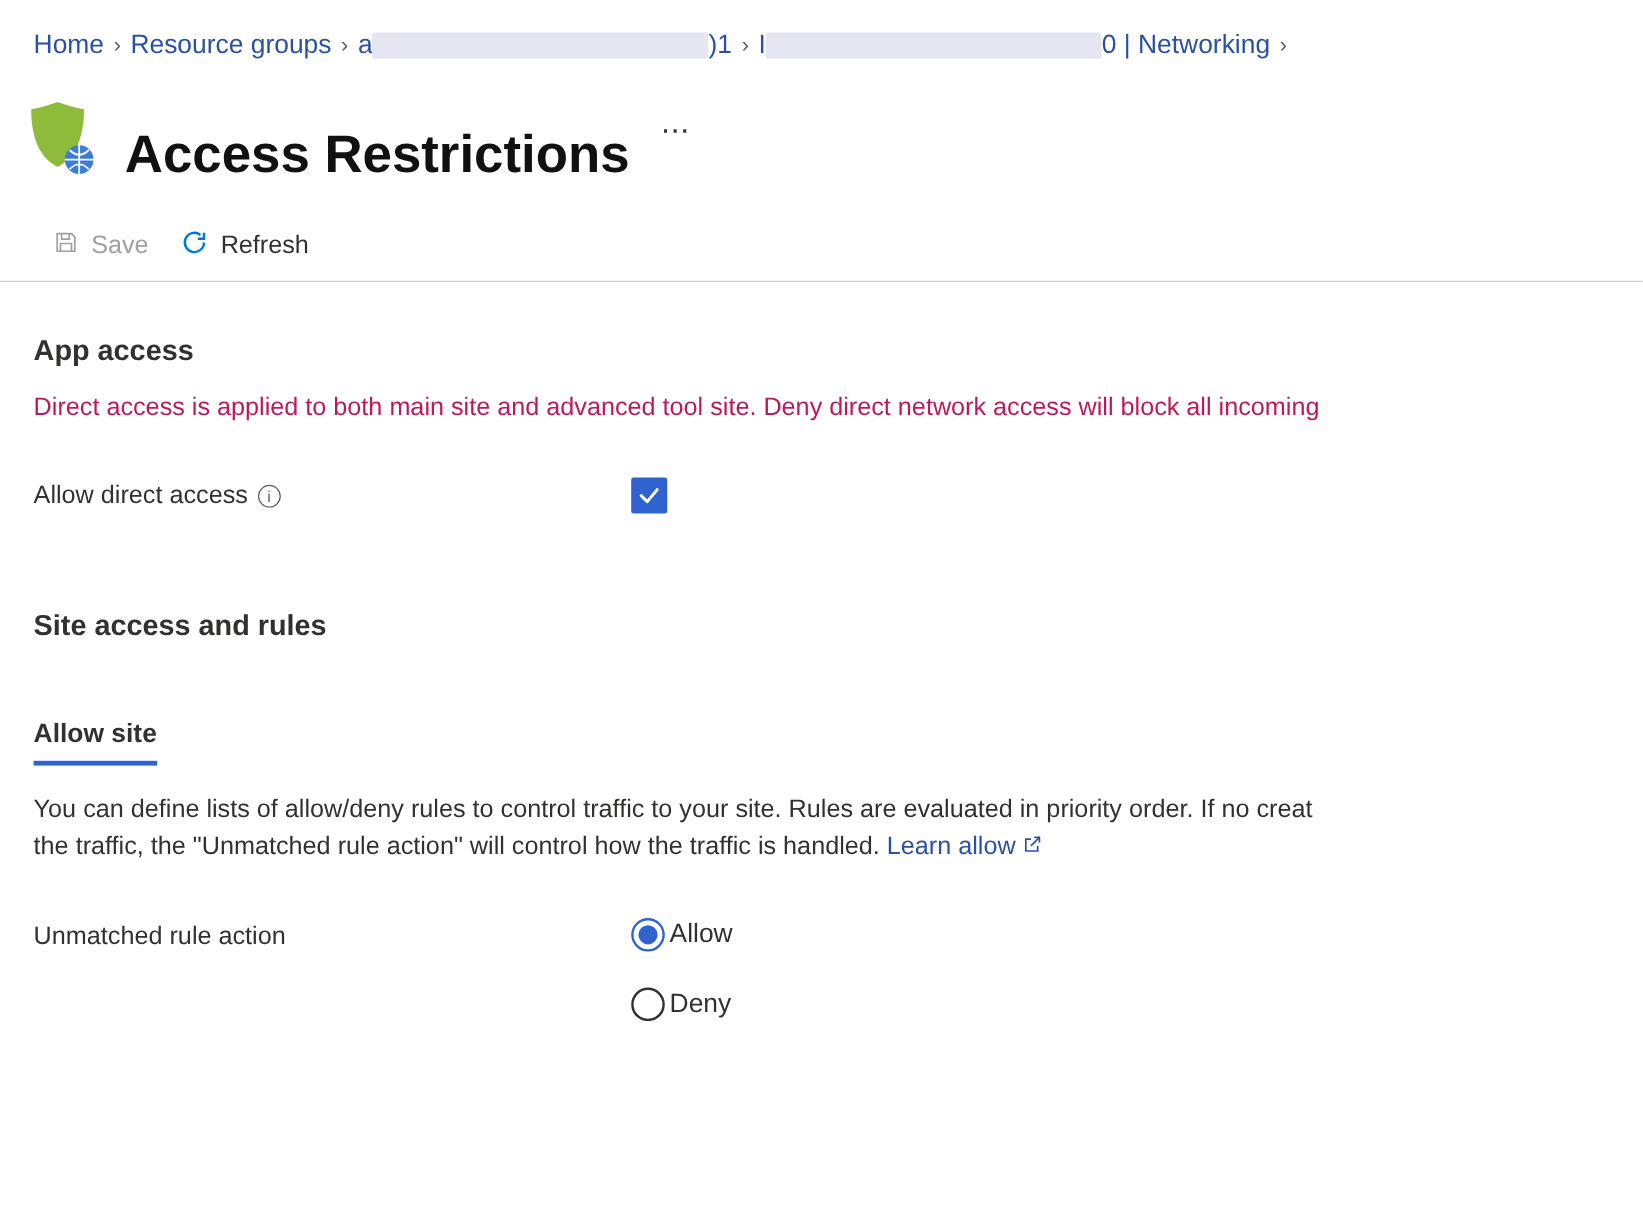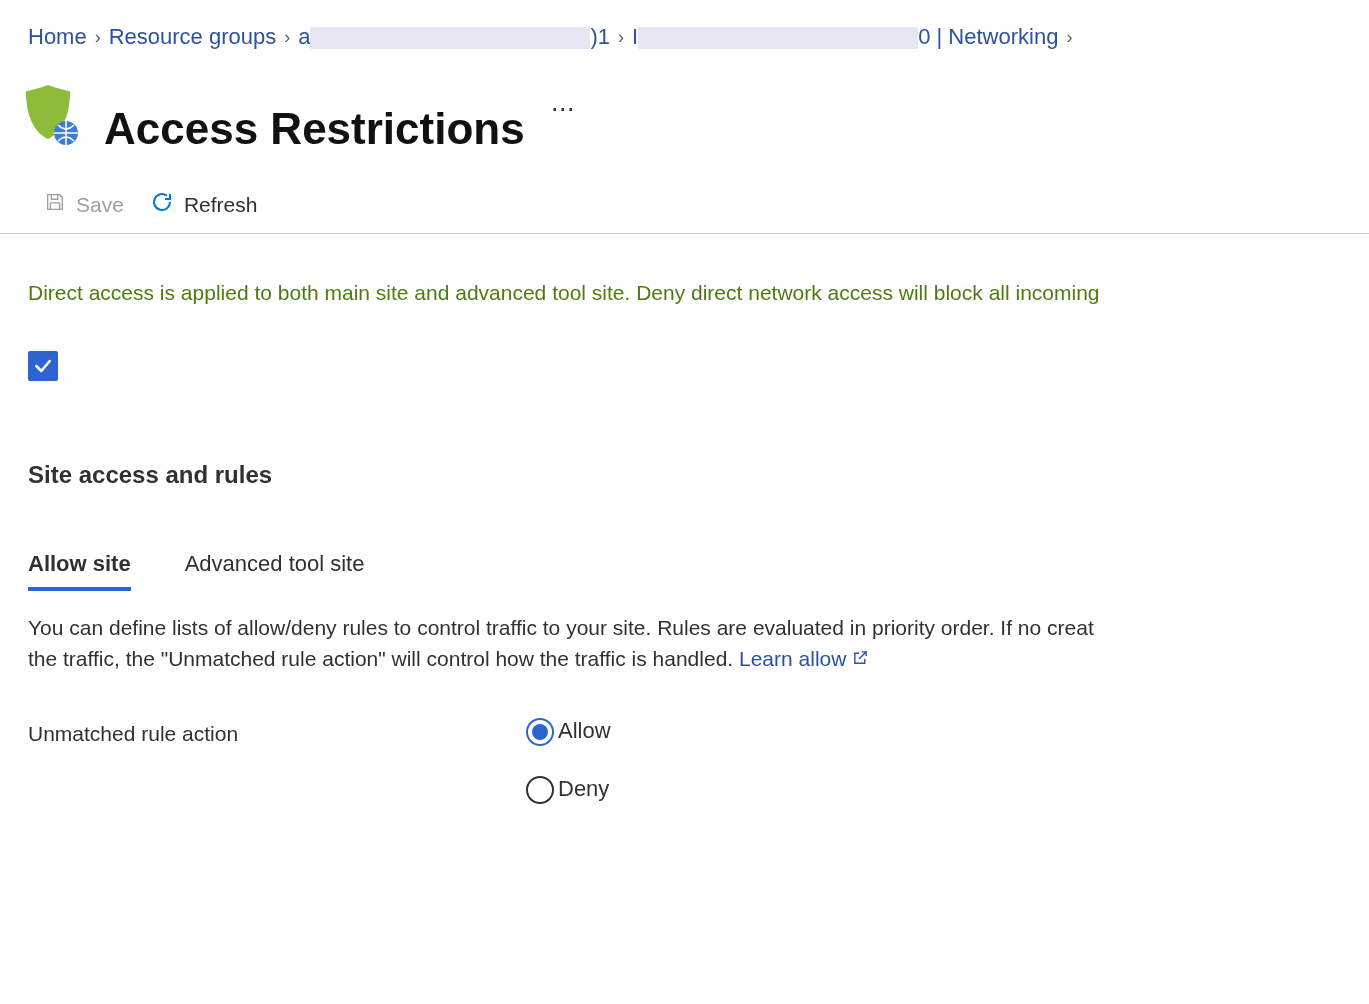--- a/index.html
+++ b/index.html
@@ -52,21 +52,21 @@
     .icon-refresh { color:#0078d4; }
 
     .section {
       padding: 44px 28px 10px 28px;
     }
     .section-h {
       font-size:24px;
       font-weight:600;
       margin-bottom:18px;
     }
-    .desc { font-size:21px; color:#4d7c0f; line-height:1.4; white-space:nowrap;}
+    .desc { font-size:21px; color:#be185d; line-height:1.4; white-space:nowrap;}
     .form-row {
       display:flex;
       align-items:center;
       gap:18px;
       margin-top:44px;
       font-size:21px;
     }
     .form-row .label { display:flex; align-items:center; gap:8px; width:480px;}
     .info-icon { width:19px; height:19px; border:1.5px solid #605e5c; border-radius:50%; display:inline-flex; align-items:center; justify-content:center; font-size:13px; color:#605e5c;}
     .checkbox {
@@ -140,37 +140,41 @@
       <svg width="24" height="24" viewBox="0 0 24 24" fill="none" stroke="#0078d4" stroke-width="2">
         <path d="M20 12a8 8 0 1 1-3-6.2"></path>
           <path d="M20 4v5h-5"></path>
       </svg>
     </span>
     <span class="lbl">Refresh</span>
   </div>
 </div>
 
 <div class="section">
+  <div class="section-h">App access</div>
   <div class="desc">Direct access is applied to both main site and advanced tool site. Deny direct network access will block all incoming</div>
   <div class="form-row">
+    <div class="label">
+      <span>Allow direct access</span>
+      <span class="info-icon">i</span>
+    </div>
     <div class="checkbox">
       <svg width="20" height="20" viewBox="0 0 24 24" fill="none" stroke-width="3" stroke-linecap="round" stroke-linejoin="round">
           <polyline points="4 12 10 18 20 6"></polyline>
         </svg>
     </div>
   </div>
 </div>
 
 <div class="section" style="padding-top:70px;">
   <div class="section-h">Site access and rules</div>
 </div>
 
 <div class="tabs">
   <div class="tab active">Allow site</div>
-  <div class="tab">Advanced tool site</div>
 </div>
 
 <div class="desc2-wrap">
   <div>You can define lists of allow/deny rules to control traffic to your site. Rules are evaluated in priority order. If no creat</div>
   <div>
     <span>the traffic, the "Unmatched rule action" will control how the traffic is handled. </span>
     <a href="#" class="link">
       <span>Learn allow</span>
       <span>
         <svg width="17" height="17" viewBox="0 0 24 24" fill="none" stroke="#2b51a2" stroke-width="2">

